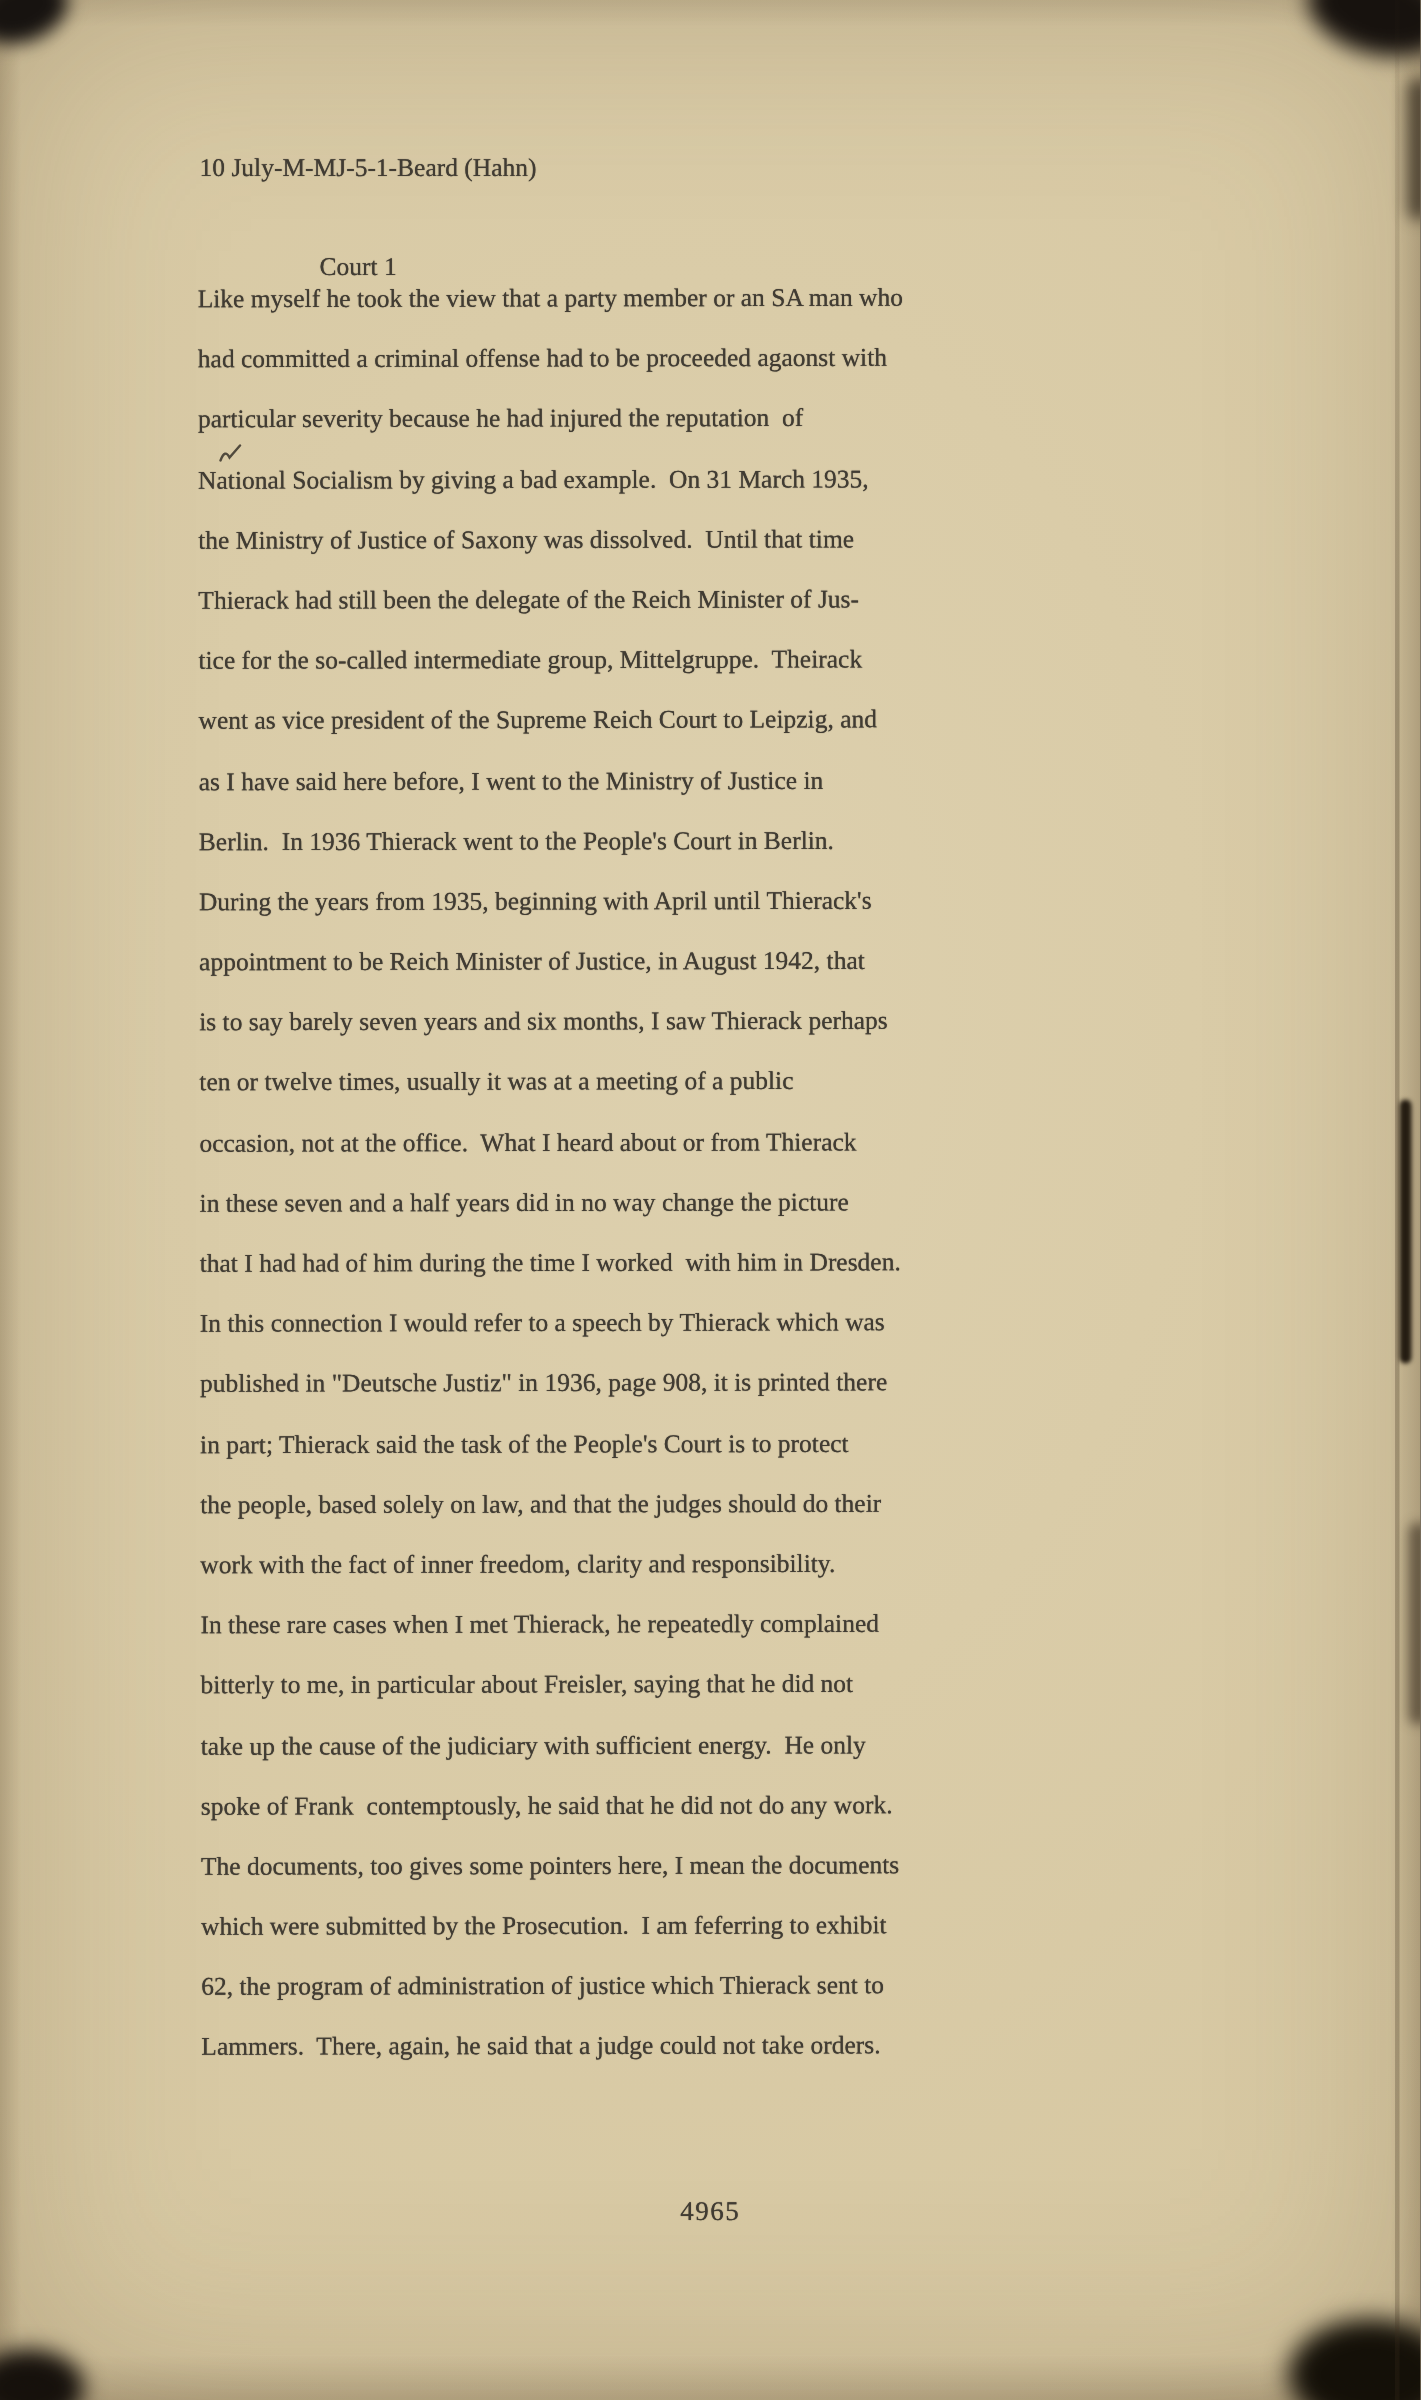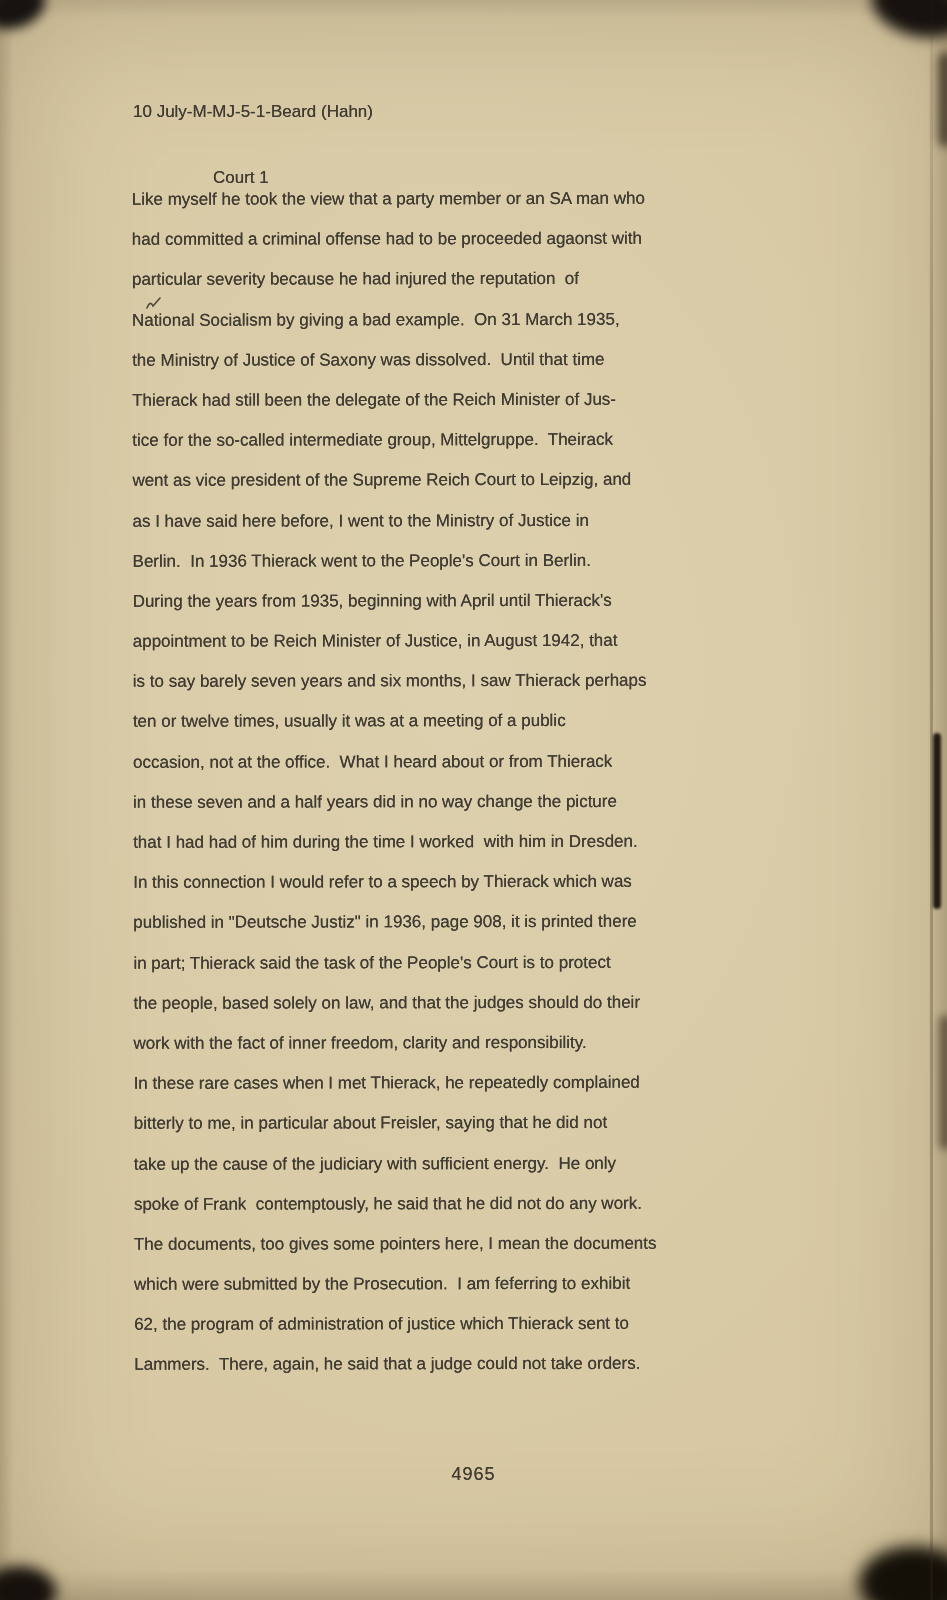--- a/index.html
+++ b/index.html
@@ -15,21 +15,21 @@
     width: 947px;
     height: 1600px;
     overflow: hidden;
     background:
       linear-gradient(to right, rgba(80,60,35,0.20) 0px, rgba(80,60,35,0) 14px),
       linear-gradient(to left, rgba(80,60,35,0.22) 0px, rgba(80,60,35,0) 20px),
       linear-gradient(to top, rgba(70,52,30,0.20) 0px, rgba(70,52,30,0) 30px),
       linear-gradient(to bottom, rgba(70,52,30,0.12) 0px, rgba(70,52,30,0) 18px),
       radial-gradient(130% 110% at 48% 42%, #ddd0ae 0%, #d7c8a2 55%, #ccba90 100%);
     box-shadow: inset 0 0 140px rgba(110,90,60,0.30);
-    font-family: Liberation Sans, sans-serif;
+    font-family: Liberation Serif, serif;
     color: #413c33;
   }
   .artifact { position: absolute; pointer-events: none; }
   .art-tl   { top: -16px; left: -18px; width: 64px; height: 44px; background: #171310; border-radius: 50%; filter: blur(6px); transform: rotate(-18deg); }
   .art-tr   { top: -22px; right: -20px; width: 96px; height: 58px; background: #17120e; border-radius: 50%; filter: blur(7px); transform: rotate(14deg); }
   .art-right-smudge { right: -7px; top: 52px; width: 16px; height: 95px; background: rgba(32,24,15,0.65); border-radius: 8px; filter: blur(5px); }
   .art-right-bar    { right: 6px; top: 733px; width: 8px; height: 176px; background: #241c12; border-radius: 4px; filter: blur(1.5px); }
   .art-right-lower  { right: -5px; top: 1015px; width: 13px; height: 135px; background: rgba(40,30,18,0.55); border-radius: 7px; filter: blur(4px); }
   .art-br   { bottom: -20px; right: -22px; width: 110px; height: 74px; background: #141008; border-radius: 50%; filter: blur(8px); }
   .art-bl   { bottom: -18px; left: -18px; width: 74px; height: 52px; background: #16110c; border-radius: 50%; filter: blur(7px); }

